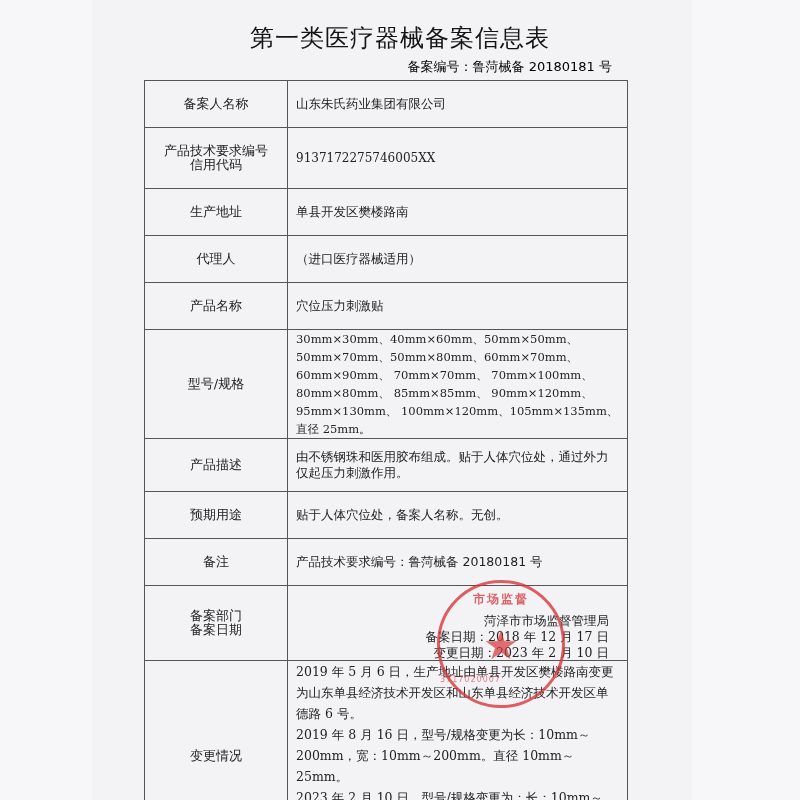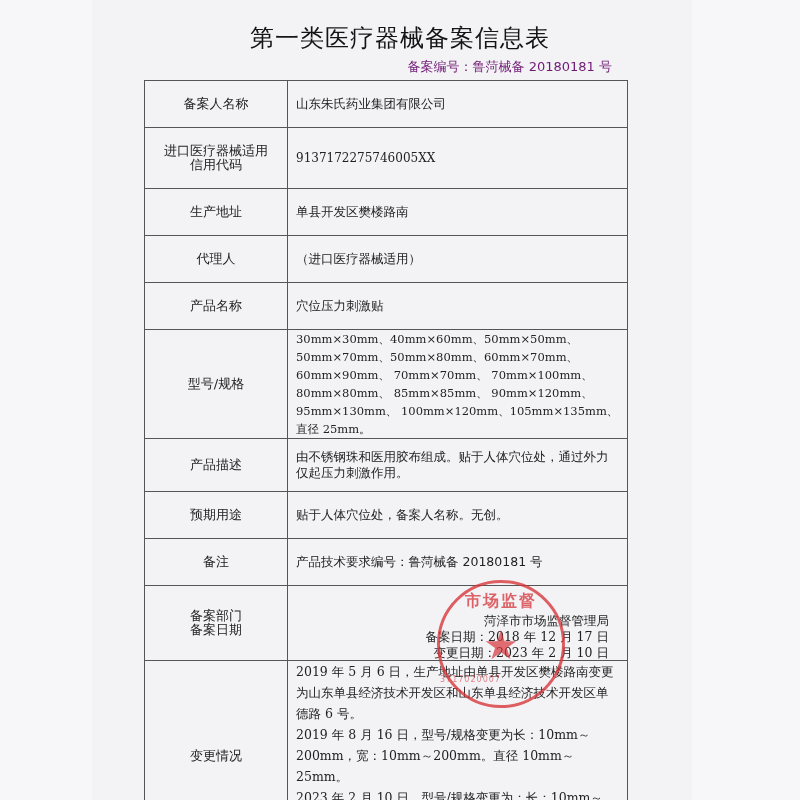--- a/index.html
+++ b/index.html
@@ -32,21 +32,21 @@
       font-size: 24px;
       letter-spacing: 1px;
       font-family: "DejaVu Serif", serif;
       color: #141414;
     }
     .record-no {
       position: absolute;
       right: 188px;
       top: 58px;
       font-size: 13px;
-      color: #701a75;
+      color: #000000;
       font-family: "DejaVu Sans", sans-serif;
     }
     table.info {
       position: absolute;
       left: 144px;
       top: 80px;
       width: 484px;
       border-collapse: collapse;
       table-layout: fixed;
       font-family: "DejaVu Sans", sans-serif;
@@ -111,21 +111,21 @@
       pointer-events: none;
     }
     .seal-text {
       position: absolute;
       left: 0;
       top: 8px;
       width: 100%;
       text-align: center;
       color: rgba(214, 50, 55, 0.75);
       font-family: "DejaVu Sans", sans-serif;
-      font-size: 16px;
+      font-size: 12px;
       font-weight: bold;
       letter-spacing: 2px;
     }
     .seal-star {
       position: absolute;
       left: 0;
       top: 42px;
       width: 100%;
       text-align: center;
       color: rgba(214, 50, 55, 0.7);
@@ -153,21 +153,21 @@
 <div class="record-no">备案编号：鲁菏械备 20180181 号</div>
 
 <table class="info">
   <tbody>
       <tr style="height:41px">
     <td class="label">备案人名称</td>
     <td class="value">山东朱氏药业集团有限公司</td>
   </tr>
   <tr style="height:41px">
     <td class="label">
-      <div>进口医疗器械适用</div>
+      <div>产品技术要求编号</div>
       <div>信用代码</div>
     </td>
     <td class="value mono">9137172275746005XX</td>
   </tr>
   <tr style="height:40px">
     <td class="label">生产地址</td>
     <td class="value">单县开发区樊楼路南</td>
   </tr>
   <tr style="height:41px">
     <td class="label">代理人</td>

